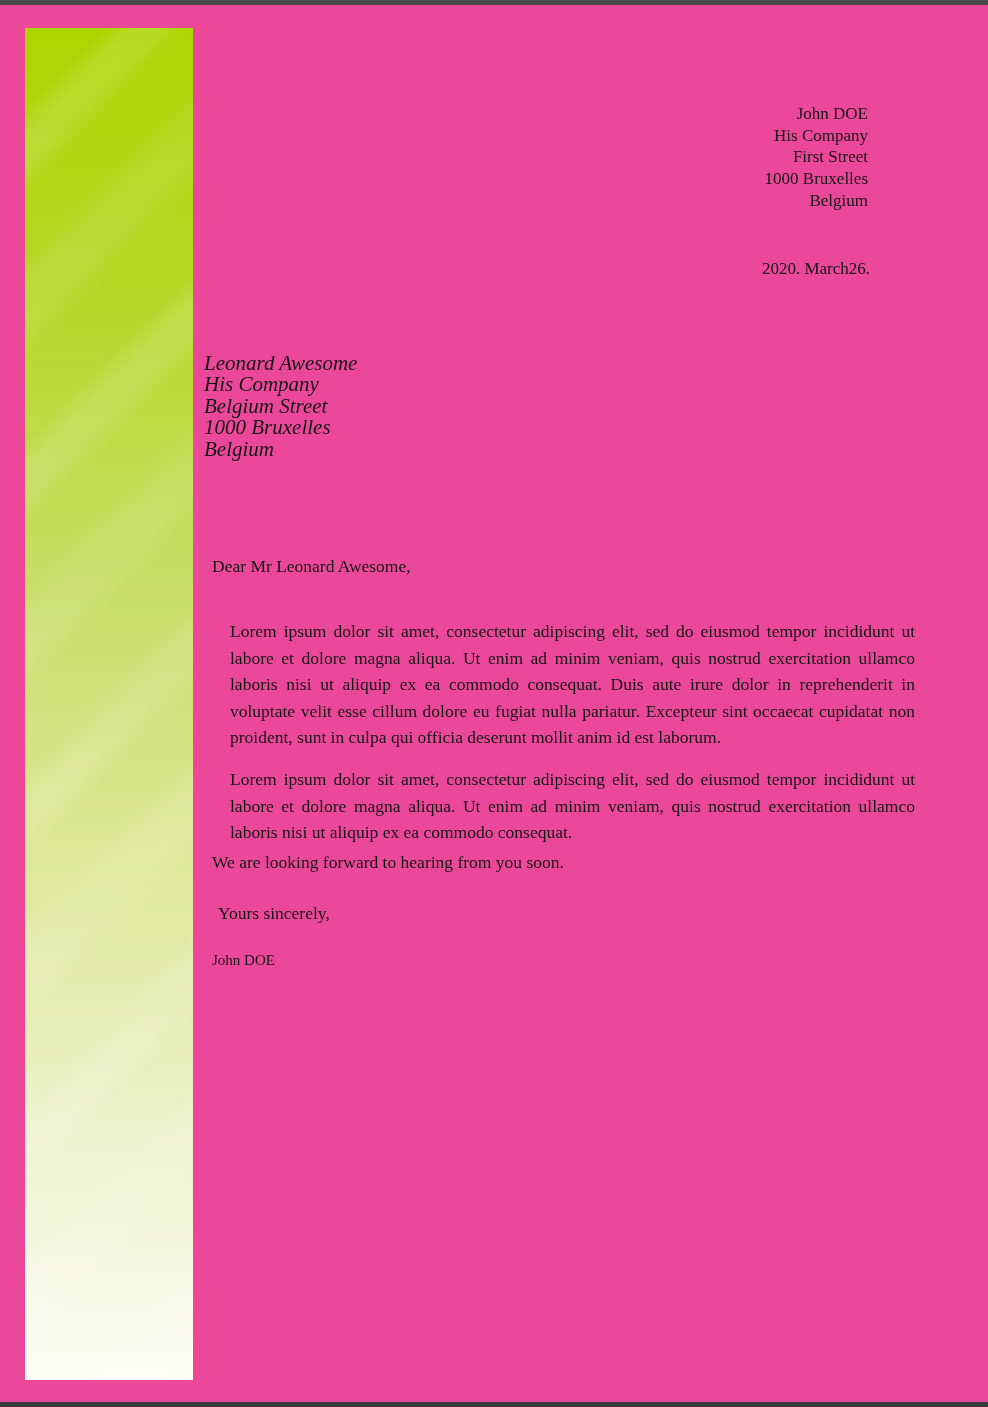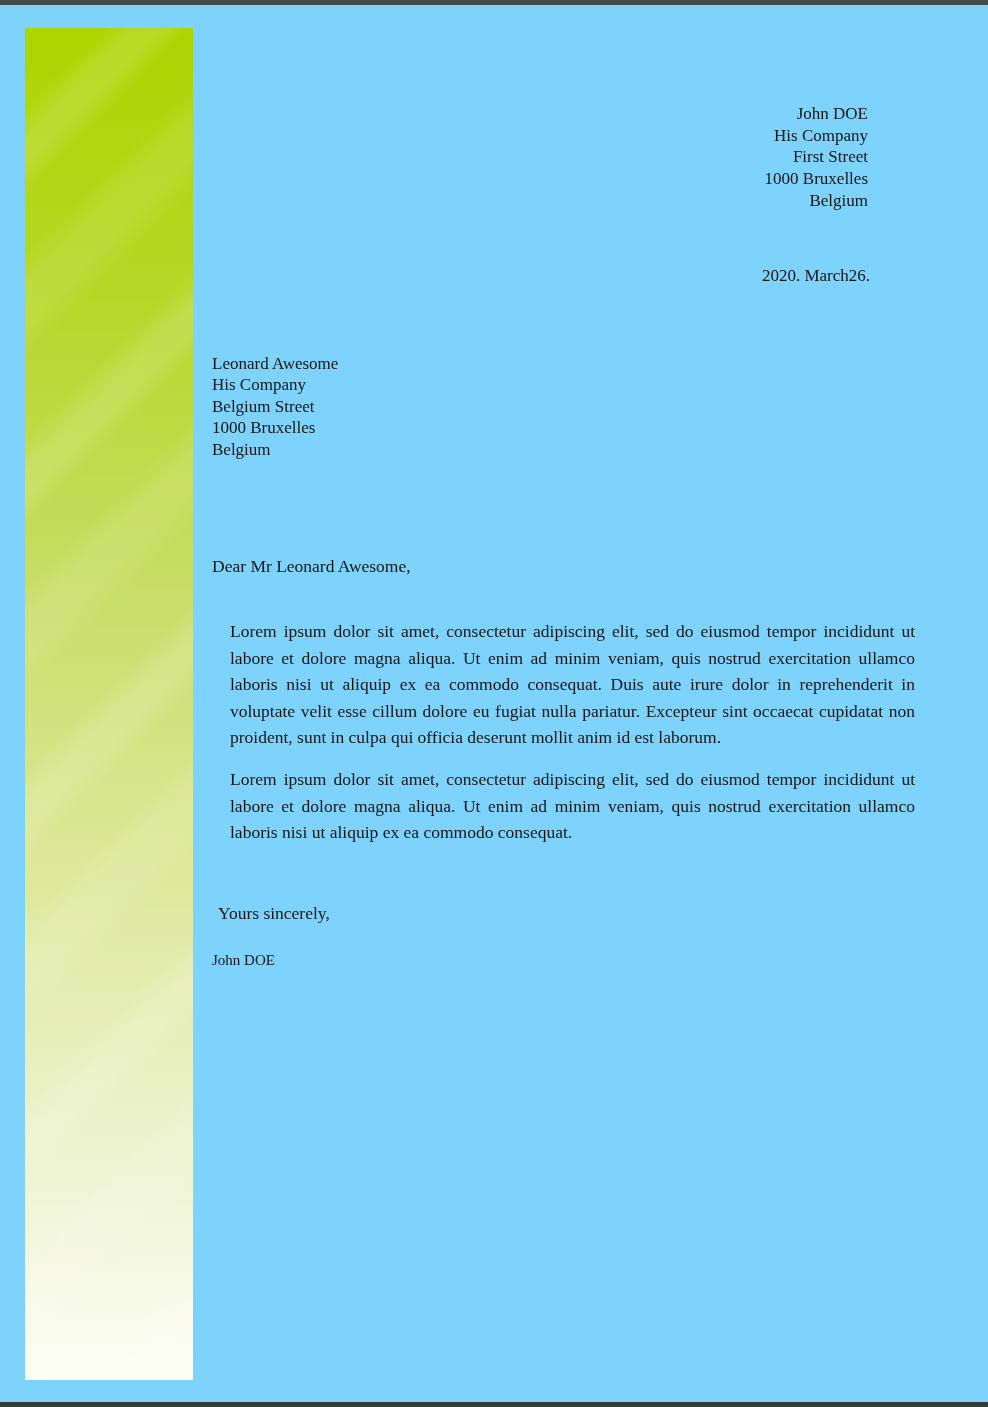--- a/index.html
+++ b/index.html
@@ -4,21 +4,21 @@
 <style>
   html, body {
     margin: 0;
     padding: 0;
     background: #fdfffa;
   }
   .page {
     position: relative;
     width: 988px;
     height: 1407px;
-    background: #7dd3fc;
+    background: #ec4899;
     overflow: hidden;
     font-family: "Liberation Serif", "DejaVu Serif", serif;
     color: #151515;
   }
   .edge-bar {
     position: absolute;
     left: 0;
     width: 988px;
   }
   .edge-bar.top    { top: 0;      height: 5px; background: #474c4b; }
@@ -66,30 +66,30 @@
     white-space: nowrap;
   }
   .date {
     position: absolute;
     right: 118px;
     top: 258px;
     text-align: right;
     font-size: 17px;
     line-height: 22px;
     white-space: nowrap;
-    margin-top: 7px;
   }
   .recipient {
     position: absolute;
-    left: 212px;
+    left: 204px;
     top: 353px;
     text-align: left;
-    font-size: 17px;
+    font-size: 21px;
     line-height: 21.4px;
     white-space: nowrap;
+    font-style: italic;
   }
   .salutation {
     position: absolute;
     left: 212px;
     top: 554px;
     font-size: 17.5px;
     line-height: 24px;
   }
   .body-para {
     position: absolute;
@@ -151,20 +151,21 @@
     <div>1000 Bruxelles</div>
     <div>Belgium</div>
   </div>
 
   <div class="salutation">Dear Mr Leonard Awesome,</div>
 
   <p class="body-para p1">Lorem ipsum dolor sit amet, consectetur adipiscing elit, sed do eiusmod tempor incididunt ut labore et dolore magna aliqua. Ut enim ad minim veniam, quis nostrud exercitation ullamco laboris nisi ut aliquip ex ea commodo consequat. Duis aute irure dolor in reprehenderit in voluptate velit esse cillum dolore eu fugiat nulla pariatur. Excepteur sint occaecat cupidatat non proident, sunt in culpa qui officia deserunt mollit anim id est laborum.</p>
 
   <p class="body-para p2">Lorem ipsum dolor sit amet, consectetur adipiscing elit, sed do eiusmod tempor incididunt ut labore et dolore magna aliqua. Ut enim ad minim veniam, quis nostrud exercitation ullamco laboris nisi ut aliquip ex ea commodo consequat.</p>
 
+  <div class="closing">We are looking forward to hearing from you soon.</div>
 
   <div class="signoff">Yours sincerely,</div>
 
   <div class="signature">John DOE</div>
 
   <div class="edge-bar bottom"></div>
 
 </div>
 
 </body></html>

